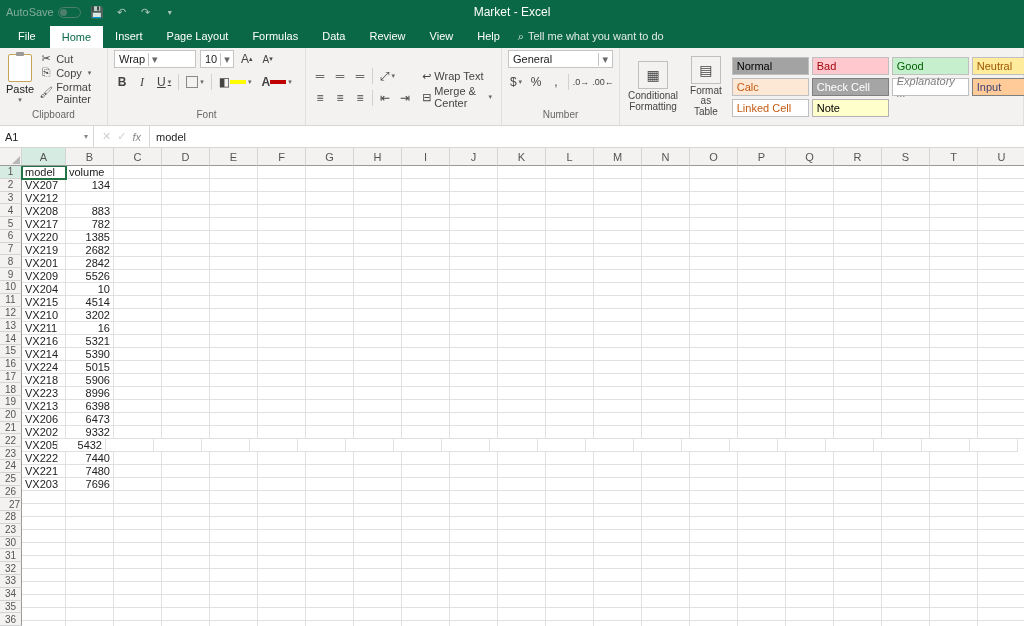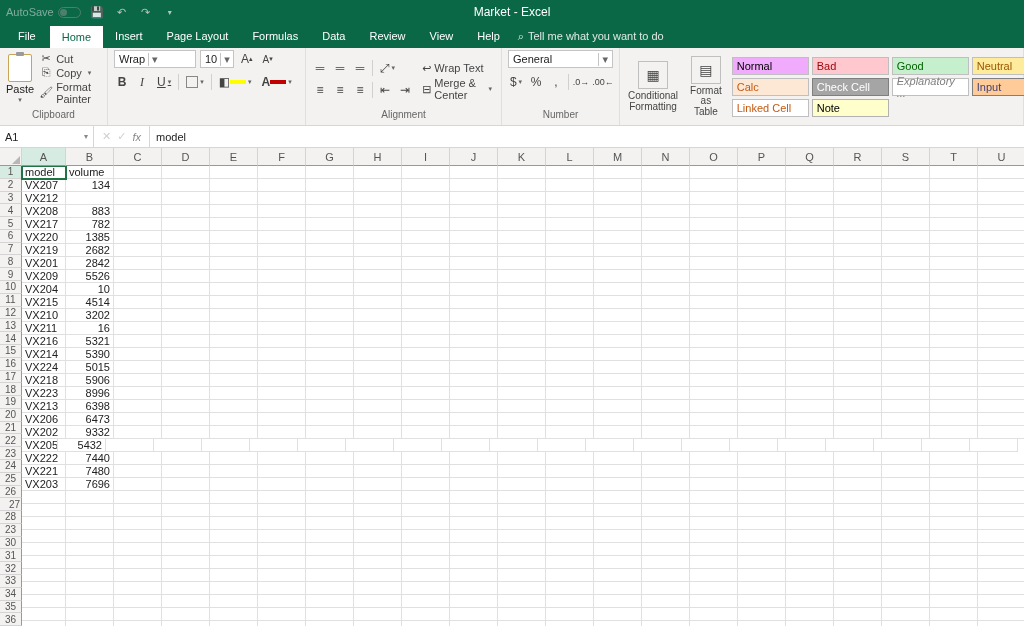--- a/index.html
+++ b/index.html
@@ -156,20 +156,21 @@
         <div class="ribbtn dd">
             <span>◧</span>
             <span class="swatch" style="background:#ffff00"></span>
           </div>
         <div class="ribbtn dd">
             <span style="font-weight:bold">A</span>
             <span class="swatch" style="background:#c00000"></span>
           </div>
       </div>
     </div>
+    <div class="group-label">Font</div>
   </div>
 
   <div class="group" style="width:196px">
     <div class="group-body">
       <div class="align-grid">
         <div class="btnrow">
           <div class="ribbtn">═</div>
           <div class="ribbtn">═</div>
           <div class="ribbtn">═</div>
           <div class="sep"></div>
@@ -191,21 +192,20 @@
             <span>↩</span>
             <span>Wrap Text</span>
           </div>
         <div class="txtbtn">
             <span>⊟</span>
             <span>Merge &amp; Center</span>
             <span style="font-size:7px;color:#666;margin-left:4px">▾</span>
           </div>
       </div>
     </div>
-    <div class="group-label">Alignment</div>
   </div>
 
   <div class="group" style="width:118px">
     <div class="group-body" style="flex-direction:column;align-items:stretch;gap:5px">
       <div class="combo" style="width:100%">
           <span>General</span>
           <span class="dd" style="margin-left:auto">▾</span>
         </div>
       <div class="btnrow">
         <div class="ribbtn dd">$</div>
@@ -225,21 +225,21 @@
         <div class="bigic">▦</div>
         <span style="white-space:pre-line;text-align:center;line-height:1.05">Conditional
 Formatting</span>
       </div>
       <div class="bigbtn">
         <div class="bigic">▤</div>
         <span style="white-space:pre-line;text-align:center;line-height:1.05">Format as
 Table</span>
       </div>
       <div class="style-grid" id="style-grid">
-          <div class="style-cell" style="background: #f0abfc; color: rgb(0, 0, 0); border-color: rgb(191, 191, 191);">Normal</div>
+          <div class="style-cell" style="background: #a3a3a3; color: rgb(0, 0, 0); border-color: rgb(191, 191, 191);">Normal</div>
           <div class="style-cell" style="background: rgb(255, 199, 206); color: rgb(156, 0, 6); border-color: rgb(191, 191, 191);">Bad</div>
           <div class="style-cell" style="background: rgb(198, 239, 206); color: rgb(0, 97, 0); border-color: rgb(191, 191, 191);">Good</div>
           <div class="style-cell" style="background: rgb(255, 235, 156); color: rgb(156, 87, 0); border-color: rgb(191, 191, 191);">Neutral</div>
           <div class="style-cell" style="background: rgb(252, 232, 213); color: rgb(198, 89, 17); border-color: rgb(191, 191, 191);">Calc</div>
           <div class="style-cell" style="background: rgb(165, 165, 165); color: rgb(255, 255, 255); border-color: rgb(127, 127, 127);">Check Cell</div>
           <div class="style-cell" style="background: rgb(255, 255, 255); color: rgb(127, 127, 127); border-color: rgb(191, 191, 191); font-style: italic;">Explanatory ...</div>
           <div class="style-cell" style="background: rgb(255, 204, 153); color: rgb(63, 63, 118); border-color: rgb(127, 127, 127);">Input</div>
           <div class="style-cell" style="background: rgb(255, 255, 255); color: rgb(198, 89, 17); border-color: rgb(191, 191, 191);">Linked Cell</div>
           <div class="style-cell" style="background: rgb(255, 255, 204); color: rgb(0, 0, 0); border-color: rgb(178, 178, 178);">Note</div>
         </div>

